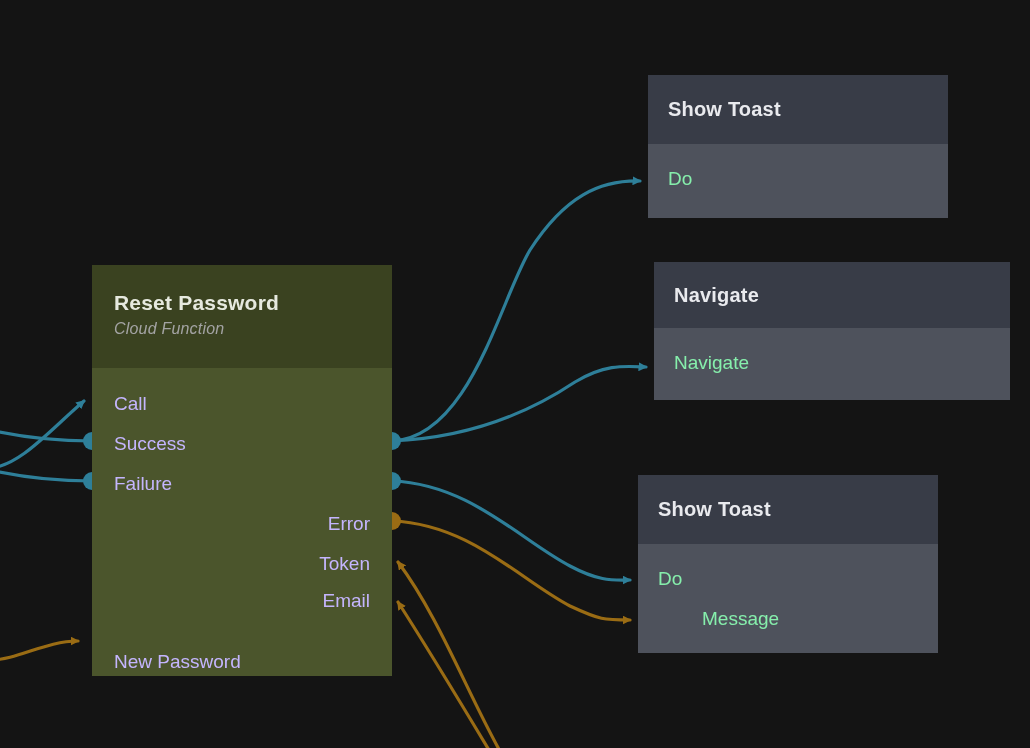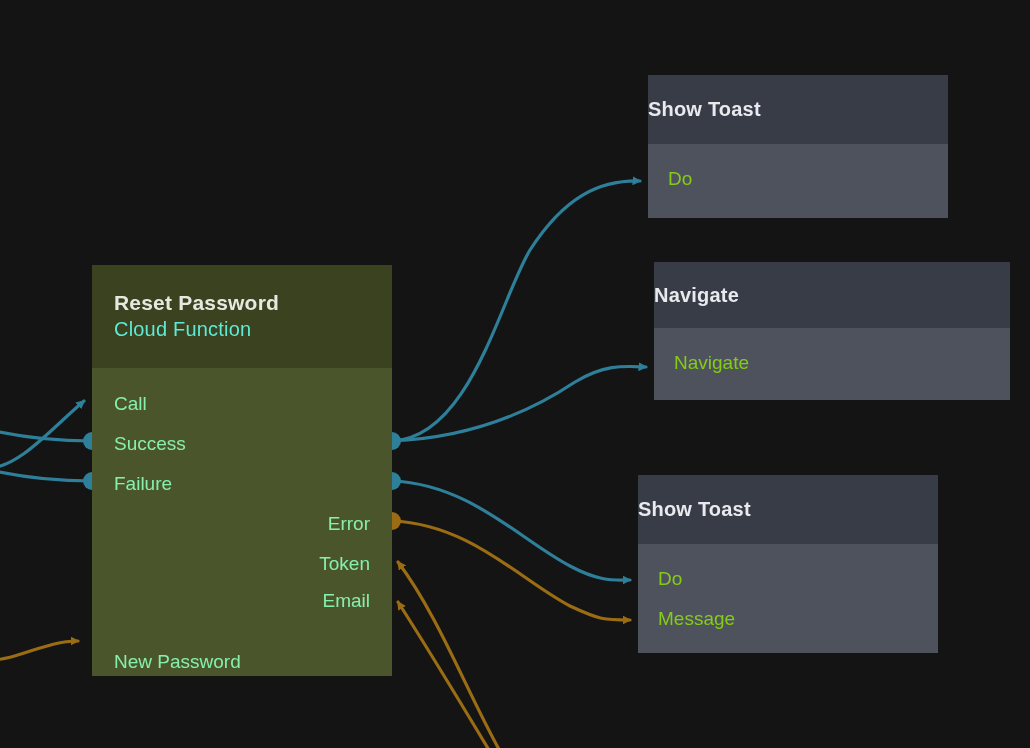--- a/index.html
+++ b/index.html
@@ -18,49 +18,49 @@
 
   
   .node-fn{left:92px;top:265px;width:300px;height:411px;border-radius:32px;}
   .node-fn .hdr{
     height:103px;background:#3a4220;padding:24px 0 0 22px;
   }
   .node-fn .title{
     color:#e6e9df;font-size:21px;font-weight:bold;line-height:27px;letter-spacing:.2px;
   }
   .node-fn .sub{
-    color:#5eead4;font-size:20px;font-weight:normal;line-height:26px;letter-spacing:.2px;
+    color:#a3a3a3;font-size:16px;font-weight:normal;line-height:26px;letter-spacing:.2px;font-style:italic;
   }
   .node-fn .body{height:308px;background:#4b552c;position:relative;}
 
-  .port-row{position:absolute;color:#86efac;font-size:19px;line-height:22px;white-space:nowrap;}
+  .port-row{position:absolute;color:#c4b5fd;font-size:19px;line-height:22px;white-space:nowrap;}
   .port-row.in{left:22px;}
   .port-row.out{right:22px;text-align:left;}
 
   
-  .node-act .hdr{background:#383c47;display:flex;align-items:center;}
+  .node-act .hdr{background:#383c47;display:flex;align-items:center;padding-left:20px;}
   .node-act .hdr span{color:#e9eaee;font-size:20px;font-weight:bold;letter-spacing:.2px;}
   .node-act .body{background:#4e525c;position:relative;}
-  .node-act .slot{position:absolute;left:20px;color:#84cc16;font-size:19px;line-height:22px;white-space:nowrap;}
+  .node-act .slot{position:absolute;left:20px;color:#86efac;font-size:19px;line-height:22px;white-space:nowrap;}
 
   .node-toast1{left:648px;top:75px;width:300px;height:143px;}
   .node-toast1 .hdr{height:69px;}
   .node-toast1 .body{height:74px;}
   .node-toast1 .slot-do{top:24px;}
 
   .node-nav{left:654px;top:262px;width:356px;height:138px;}
   .node-nav .hdr{height:66px;}
   .node-nav .body{height:72px;}
   .node-nav .slot-nav{top:24px;}
 
   .node-toast2{left:638px;top:475px;width:300px;height:178px;}
   .node-toast2 .hdr{height:69px;}
   .node-toast2 .body{height:109px;}
   .node-toast2 .slot-do{top:24px;}
-  .node-toast2 .slot-msg{top:64px;}
+  .node-toast2 .slot-msg{top:64px;margin-left:44px;}
 </style>
 </head>
 <body>
 
 <div id="canvas">
 
   <svg id="links" viewBox="0 0 1030 748" width="1030" height="748">
     <defs>
       <marker id="arrowTeal" markerWidth="9" markerHeight="9" refX="7.5" refY="4.5" orient="auto" markerUnits="userSpaceOnUse">
         <path d="M0,0 L9,4.5 L0,9 Z" fill="#2e7f99"></path>

